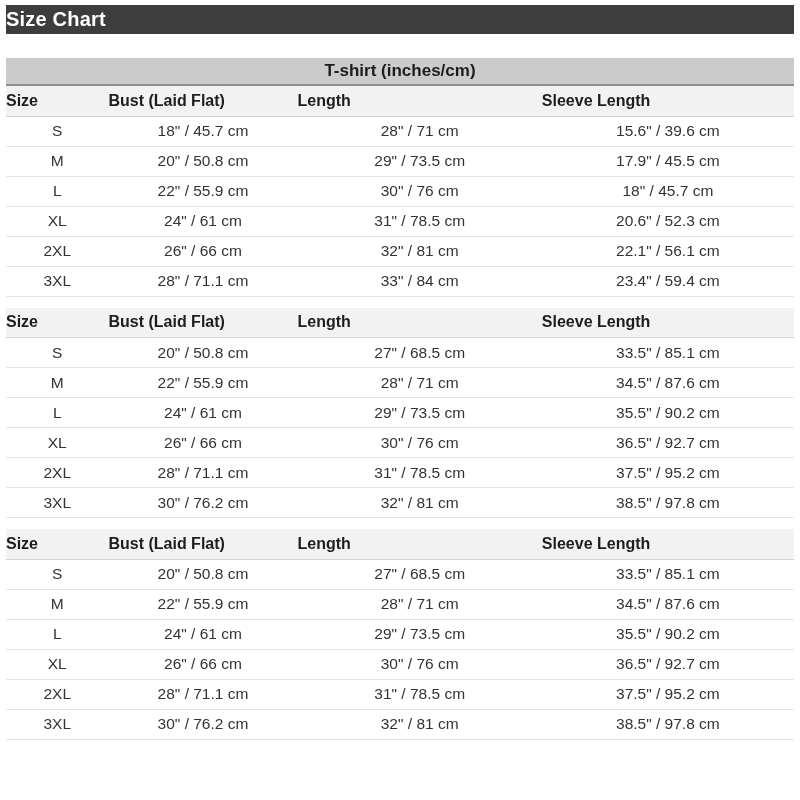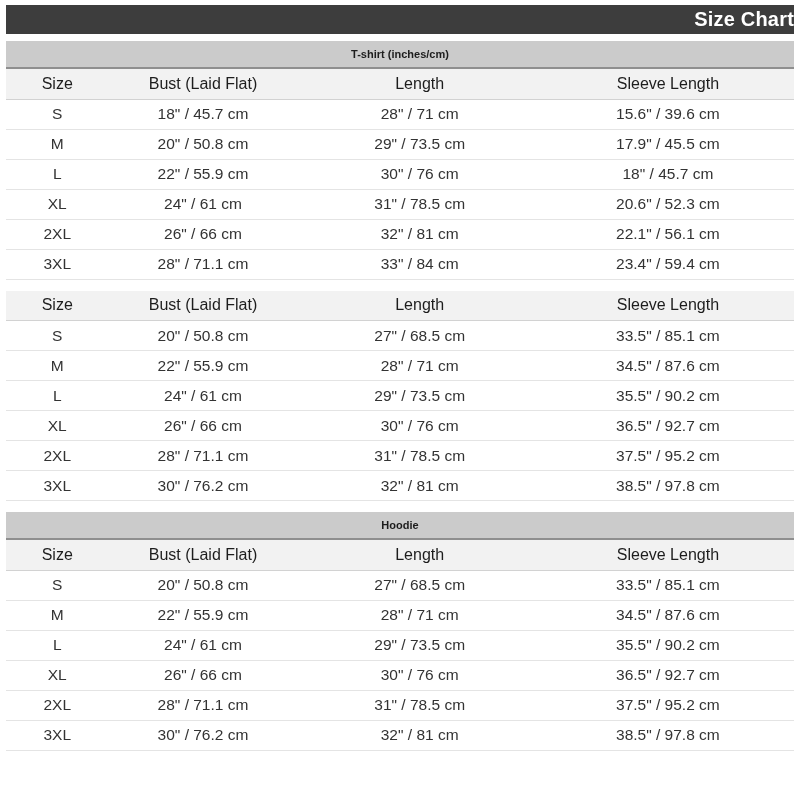--- a/index.html
+++ b/index.html
@@ -25,55 +25,55 @@
   .page {
     padding: 5px 6px 0 6px;
     width: 800px;
   }
   .title-bar {
     height: 29px;
     background: var(--title-bar-bg);
     color: var(--title-text);
     display: flex;
     align-items: center;
-    justify-content: flex-end;
+    justify-content: flex-start;
     font-weight: bold;
     font-size: 20px;
     letter-spacing: 0.2px;
-    margin-bottom: 7px;
+    margin-bottom: 24px;
   }
   .section { margin-bottom: 11px; }
   .band {
     height: 28px;
     background: var(--band-bg);
     border-bottom: 2px solid var(--band-border);
     display: flex;
     align-items: center;
     justify-content: center;
     font-weight: bold;
-    font-size: 11px;
+    font-size: 17px;
     color: var(--heading-text);
   }
   table {
     width: 100%;
     border-collapse: collapse;
     table-layout: fixed;
   }
   col.c-size   { width: 13%; }
   col.c-bust   { width: 24%; }
   col.c-length { width: 31%; }
   col.c-sleeve { width: 32%; }
   thead th {
     height: 30px;
     background: var(--header-row-bg);
     border-bottom: 1px solid #d2d2d2;
-    font-weight: normal;
+    font-weight: bold;
     font-size: 16px;
     color: var(--heading-text);
-    text-align: center;
+    text-align: left;
     padding: 0;
   }
   tbody td {
     height: 30px;
     text-align: center;
     vertical-align: middle;
     font-size: 15.5px;
     color: var(--cell-text);
     border-bottom: 1px solid var(--row-divider);
     padding: 0;
@@ -195,21 +195,20 @@
             <tr>
               <td>3XL</td>
               <td>30" / 76.2 cm</td>
               <td>32" / 81 cm</td>
               <td>38.5" / 97.8 cm</td>
             </tr>
           </tbody>
         </table>
       </section>
       <section class="section">
-        <div class="band">Hoodie</div>
         <table>
           <colgroup>
             <col class="c-size">
             <col class="c-bust">
             <col class="c-length">
             <col class="c-sleeve">
           </colgroup>
           <thead>
             <tr>
               <th>Size</th>

